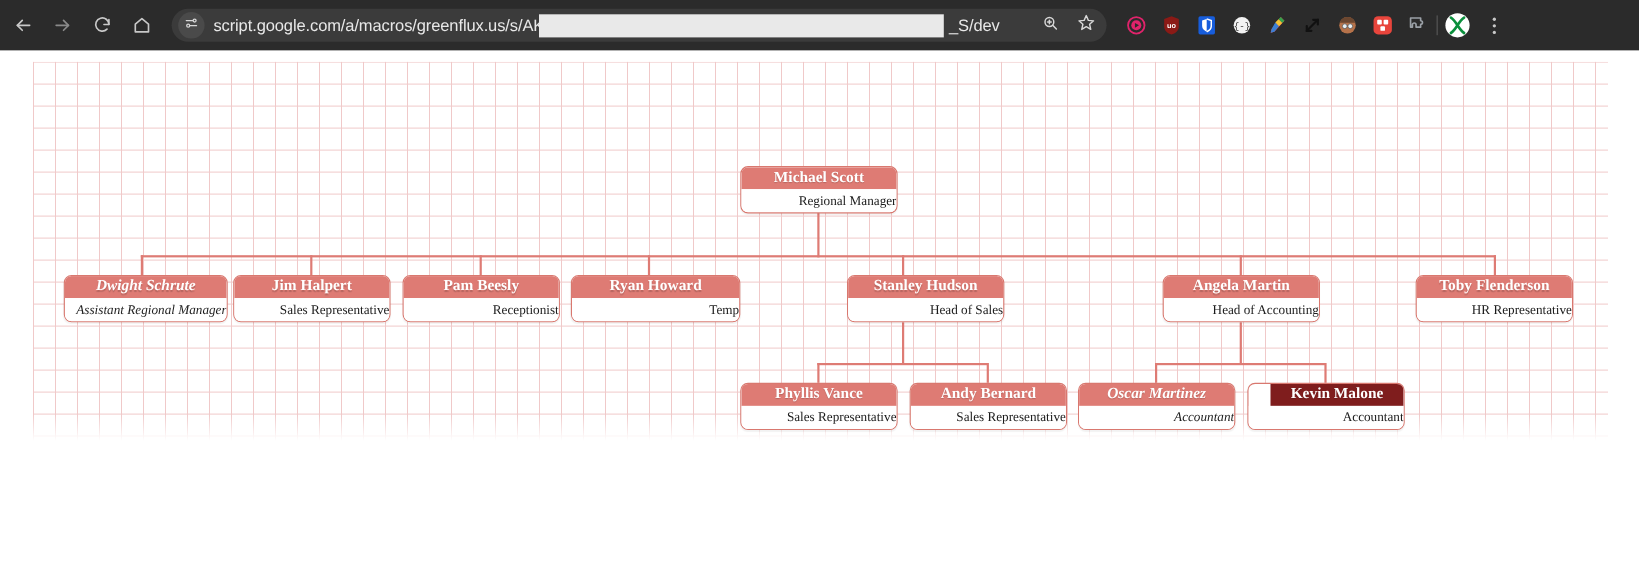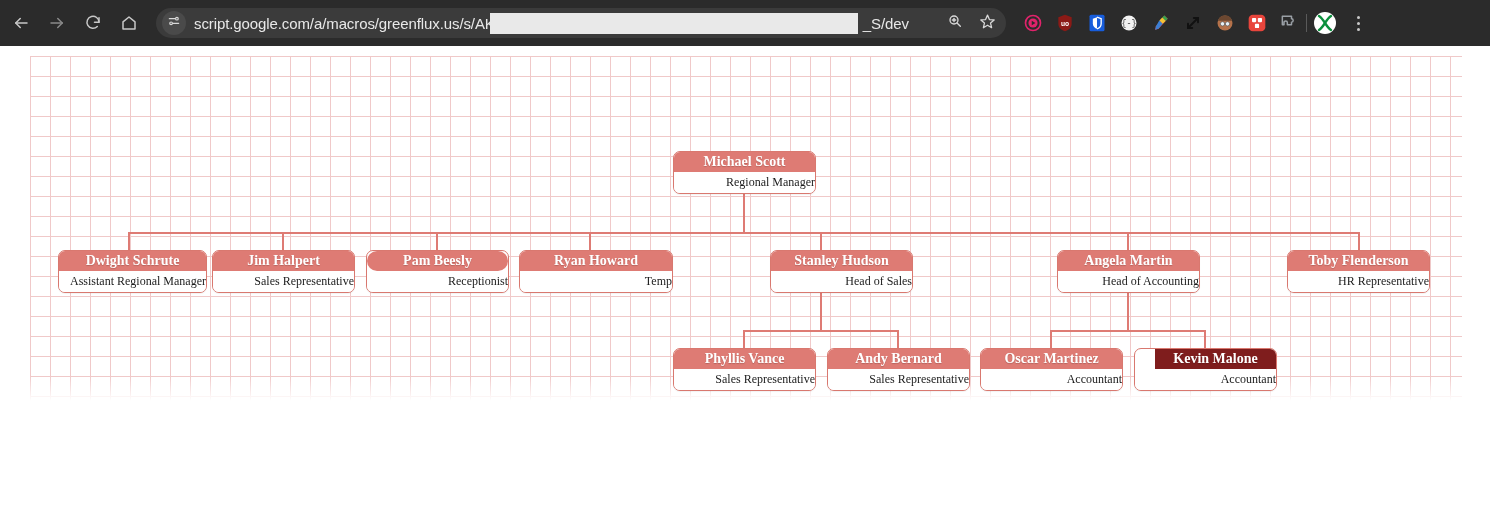--- a/index.html
+++ b/index.html
@@ -311,30 +311,30 @@
       <div class="conn v" style="left: 743px; top: 284px; background: rgb(222, 123, 116); height: 18px;"></div>
       <div class="conn v" style="left: 897px; top: 284px; background: rgb(222, 123, 116); height: 18px;"></div>
       <div class="conn v" style="left: 1127px; top: 247px; background: rgb(222, 123, 116); height: 37px;"></div>
       <div class="conn h" style="left: 1050px; top: 284px; background: rgb(222, 123, 116); width: 155px;"></div>
       <div class="conn v" style="left: 1050px; top: 284px; background: rgb(222, 123, 116); height: 18px;"></div>
       <div class="conn v" style="left: 1204px; top: 284px; background: rgb(222, 123, 116); height: 18px;"></div>
       <div class="node" style="left: 673px; top: 105px; width: 143px;">
         <div class="node-title" style="background: rgb(222, 123, 116);">Michael Scott</div>
         <div class="node-sub">Regional Manager</div>
       </div>
-      <div class="node" style="left: 58px; top: 204px; width: 149px;">
+      <div class="node" style="left: 58px; top: 204px; width: 149px; font-style: italic;">
         <div class="node-title" style="background: rgb(222, 123, 116);">Dwight Schrute</div>
         <div class="node-sub">Assistant Regional Manager</div>
       </div>
       <div class="node" style="left: 212px; top: 204px; width: 143px;">
         <div class="node-title" style="background: rgb(222, 123, 116);">Jim Halpert</div>
         <div class="node-sub">Sales Representative</div>
       </div>
       <div class="node" style="left: 366px; top: 204px; width: 143px;">
-        <div class="node-title" style="background: rgb(222, 123, 116); border-radius: 10px;">Pam Beesly</div>
+        <div class="node-title" style="background: rgb(222, 123, 116);">Pam Beesly</div>
         <div class="node-sub">Receptionist</div>
       </div>
       <div class="node" style="left: 519px; top: 204px; width: 154px;">
         <div class="node-title" style="background: rgb(222, 123, 116);">Ryan Howard</div>
         <div class="node-sub">Temp</div>
       </div>
       <div class="node" style="left: 750px; top: 204px; width: 143px; margin-left: 20px;">
         <div class="node-title" style="background: rgb(222, 123, 116);">Stanley Hudson</div>
         <div class="node-sub">Head of Sales</div>
       </div>
@@ -347,21 +347,21 @@
         <div class="node-sub">HR Representative</div>
       </div>
       <div class="node" style="left: 673px; top: 302px; width: 143px;">
         <div class="node-title" style="background: rgb(222, 123, 116);">Phyllis Vance</div>
         <div class="node-sub">Sales Representative</div>
       </div>
       <div class="node" style="left: 827px; top: 302px; width: 143px;">
         <div class="node-title" style="background: rgb(222, 123, 116);">Andy Bernard</div>
         <div class="node-sub">Sales Representative</div>
       </div>
-      <div class="node" style="left: 980px; top: 302px; width: 143px;">
+      <div class="node" style="left: 980px; top: 302px; width: 143px; font-style: italic;">
         <div class="node-title" style="background: rgb(222, 123, 116);">Oscar Martinez</div>
         <div class="node-sub">Accountant</div>
       </div>
       <div class="node" style="left: 1134px; top: 302px; width: 143px;">
         <div class="node-title" style="background: #7f1d1d; margin-left: 20px;">Kevin Malone</div>
         <div class="node-sub">Accountant</div>
       </div>
     </div>
 </div>
 

